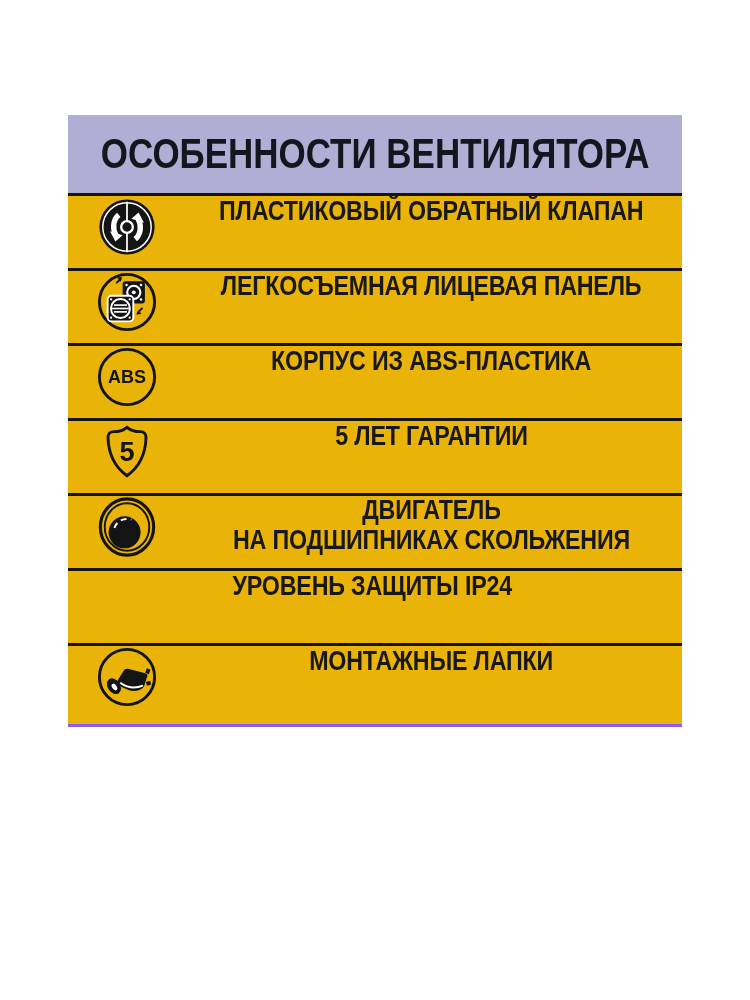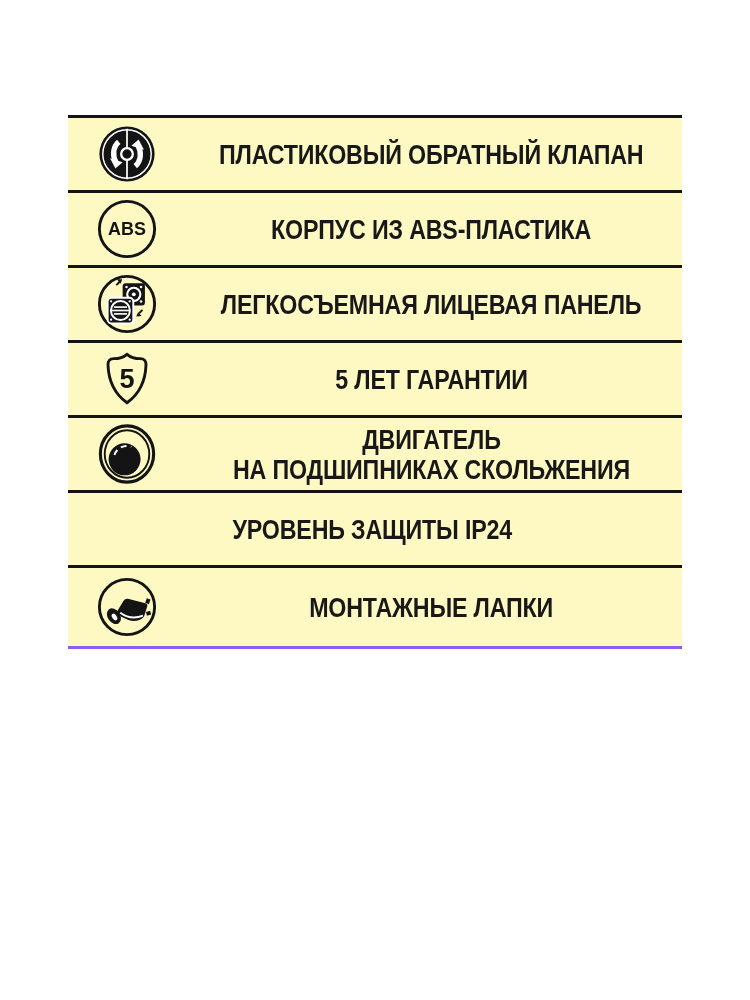--- a/index.html
+++ b/index.html
@@ -12,67 +12,58 @@
   .sheet{width:614px;margin:0 auto;}
   .banner{
     height:78px;background:#b1aed6;
     display:flex;align-items:center;justify-content:center;
   }
   .title{
     font-size:38px;font-weight:700;color:#15151e;white-space:nowrap;
     display:inline-block;transform:scale(0.92,1.10);
   }
   .row{
-    display:flex;align-items:center;height:72px;
-    border-top:3px solid #141414;background:#fef9c3;
+    display:flex;align-items:flex-start;height:72px;
+    border-top:3px solid #141414;background:#eab308;
   }
   .row.last{height:78px;border-bottom:3px solid #8b5cf6;}
   .icon-cell{width:118px;flex:none;display:flex;align-items:center;justify-content:center;}
   .label-cell{flex:1;display:flex;align-items:center;justify-content:center;padding-right:6px;}
   .label{
     font-size:25px;font-weight:700;color:#181818;text-align:center;
     white-space:pre-line;line-height:1.12;display:inline-block;
     transform:scale(0.93,1.08);letter-spacing:-0.2px;
   }
   svg{display:block;}
 </style>
 </head>
 <body>
 
 <div class="canvas">
   <div class="sheet">
 
+    <header class="banner">
+      <span class="title">ОСОБЕННОСТИ ВЕНТИЛЯТОРА</span>
+    </header>
 
     <div class="row">
       <div class="icon-cell">
         <svg width="62" height="62" viewBox="0 0 64 64">
           <circle cx="32" cy="32" r="28.5" fill="#141414"></circle>
           <circle cx="32" cy="32" r="25" fill="none" stroke="#ffffff" stroke-width="1.5"></circle>
           <line x1="32" y1="6" x2="32" y2="58" stroke="#ffffff" stroke-width="1.8"></line>
           <path d="M23.5 19.5 C17.5 24.5 16.5 34 21 41.5" fill="none" stroke="#ffffff" stroke-width="5.5"></path>
           <polygon points="14.5,36.5 20,47 27.5,40.5" fill="#ffffff"></polygon>
           <path d="M40.5 44.5 C46.5 39.5 47.5 30 43 22.5" fill="none" stroke="#ffffff" stroke-width="5.5"></path>
           <polygon points="49.5,27.5 44,17 36.5,23.5" fill="#ffffff"></polygon>
           <circle cx="32" cy="32" r="6" fill="#141414" stroke="#ffffff" stroke-width="2.4"></circle>
         </svg>
       </div>
       <div class="label-cell">
         <span class="label">ПЛАСТИКОВЫЙ ОБРАТНЫЙ КЛАПАН</span>
-      </div>
-    </div>
-
-    <div class="row">
-      <div class="icon-cell">
-        <svg width="62" height="62" viewBox="0 0 64 64">
-          <circle cx="32" cy="32" r="28.5" fill="none" stroke="#141414" stroke-width="3"></circle>
-          <text x="32" y="38.5" text-anchor="middle" font-family="'Liberation Sans', sans-serif" font-size="18.5" font-weight="bold" fill="#141414">ABS</text>
-        </svg>
-      </div>
-      <div class="label-cell">
-        <span class="label">КОРПУС ИЗ ABS-ПЛАСТИКА</span>
       </div>
     </div>
 
     <div class="row">
       <div class="icon-cell">
         <svg width="62" height="62" viewBox="0 0 64 64">
           <circle cx="32" cy="32" r="28.5" fill="none" stroke="#141414" stroke-width="3"></circle>
           <rect x="27.5" y="10.5" width="23" height="23" rx="3" fill="#141414"></rect>
           <circle cx="39" cy="22" r="6.8" fill="none" stroke="#ffffff" stroke-width="2.2"></circle>
           <circle cx="39" cy="22" r="2" fill="#ffffff"></circle>
@@ -89,20 +80,32 @@
           <line x1="15.9" y1="38.7" x2="34.5" y2="38.7" stroke="#ffffff" stroke-width="1.7"></line>
           <line x1="18.5" y1="42.2" x2="32" y2="42.2" stroke="#ffffff" stroke-width="1.7"></line>
           <circle cx="15.6" cy="29.2" r="1.2" fill="#ffffff"></circle>
           <circle cx="34.8" cy="29.2" r="1.2" fill="#ffffff"></circle>
           <circle cx="15.6" cy="48.2" r="1.2" fill="#ffffff"></circle>
           <circle cx="34.8" cy="48.2" r="1.2" fill="#ffffff"></circle>
         </svg>
       </div>
       <div class="label-cell">
         <span class="label">ЛЕГКОСЪЕМНАЯ ЛИЦЕВАЯ ПАНЕЛЬ</span>
+      </div>
+    </div>
+
+    <div class="row">
+      <div class="icon-cell">
+        <svg width="62" height="62" viewBox="0 0 64 64">
+          <circle cx="32" cy="32" r="28.5" fill="none" stroke="#141414" stroke-width="3"></circle>
+          <text x="32" y="38.5" text-anchor="middle" font-family="'Liberation Sans', sans-serif" font-size="18.5" font-weight="bold" fill="#141414">ABS</text>
+        </svg>
+      </div>
+      <div class="label-cell">
+        <span class="label">КОРПУС ИЗ ABS-ПЛАСТИКА</span>
       </div>
     </div>
 
     <div class="row">
       <div class="icon-cell">
         <svg width="62" height="62" viewBox="0 0 64 64">
           <path d="M32 6.5 C35.5 9.5 41 11 45.5 11 C50 11 51.8 13.5 51.6 17.5 C51 36 44.5 47.5 32 56.5 C19.5 47.5 13 36 12.4 17.5 C12.2 13.5 14 11 18.5 11 C23 11 28.5 9.5 32 6.5 Z" fill="none" stroke="#141414" stroke-width="3"></path>
           <text x="32" y="41" text-anchor="middle" font-family="'Liberation Sans', sans-serif" font-size="28" font-weight="bold" fill="#141414">5</text>
         </svg>
       </div>

